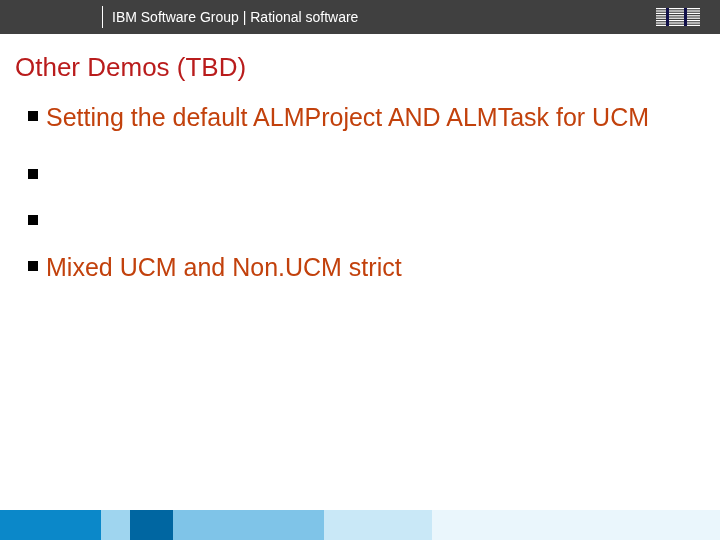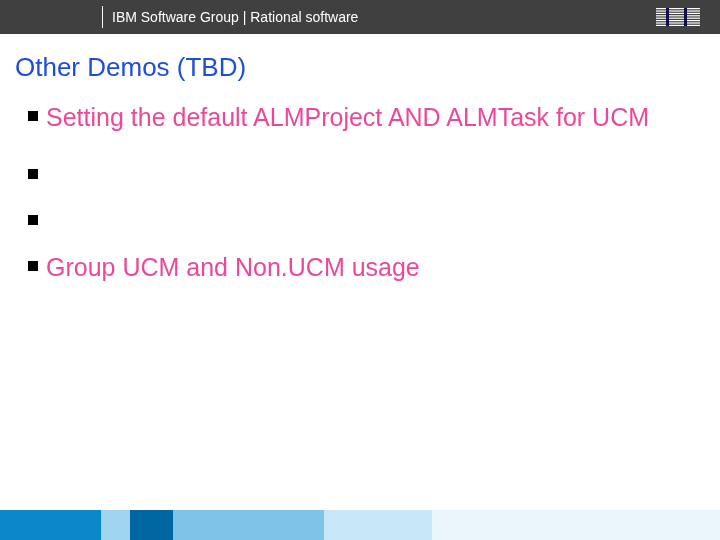--- a/index.html
+++ b/index.html
@@ -35,21 +35,21 @@
   }
   .ibm-logo {
     position: absolute;
     right: 20px;
     top: 50%;
     transform: translateY(-50%);
   }
   .ibm-logo svg { display: block; }
   .slide-title {
     font-size: 26px;
-    color: #1d4ed8;
+    color: #b91c1c;
     font-weight: 400;
     padding: 18px 15px 10px 15px;
   }
   .content {
     padding: 8px 20px 0 28px;
   }
   .bullet-item {
     display: flex;
     align-items: flex-start;
     margin-bottom: 26px;
@@ -57,21 +57,21 @@
   .bullet-marker {
     width: 10px;
     height: 10px;
     background: #000000;
     flex: 0 0 10px;
     margin-top: 10px;
     margin-right: 8px;
   }
   .bullet-text {
     font-size: 25px;
-    color: #ec4899;
+    color: #c2410c;
     line-height: 1.28;
     font-weight: 400;
     max-width: 640px;
   }
   .footer-band {
     position: absolute;
     left: 0;
     bottom: 0;
     width: 100%;
     height: 30px;
@@ -118,17 +118,17 @@
     <span class="bullet-text">Setting the default ALMProject AND ALMTask for UCM</span>
   </div>
   <div class="bullet-item">
     <span class="bullet-marker"></span>
   </div>
   <div class="bullet-item">
     <span class="bullet-marker"></span>
   </div>
   <div class="bullet-item">
     <span class="bullet-marker"></span>
-    <span class="bullet-text">Group UCM and Non.UCM usage</span>
+    <span class="bullet-text">Mixed UCM and Non.UCM strict</span>
   </div>
 </div>
 
 <div class="footer-band"></div>
 
 </body></html>

